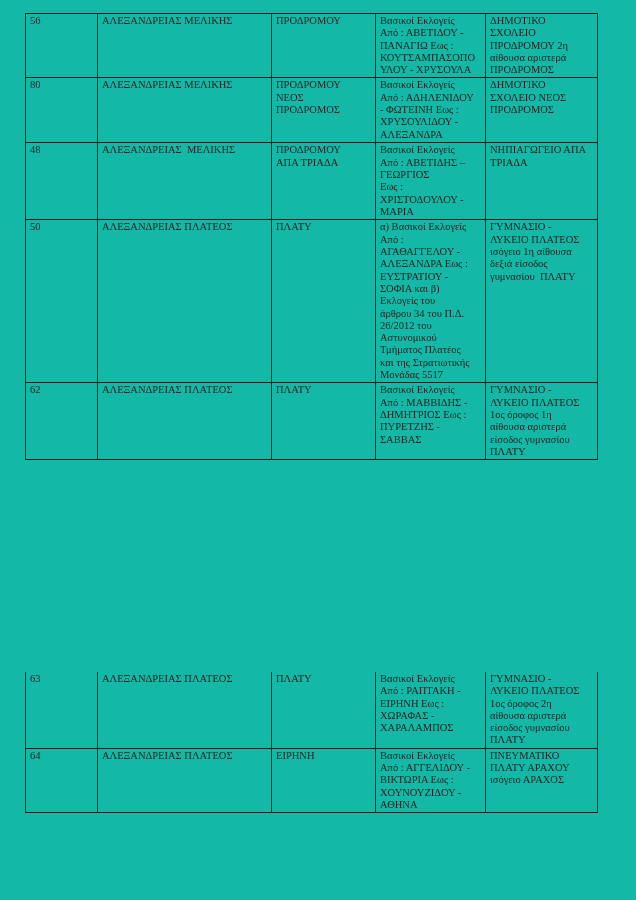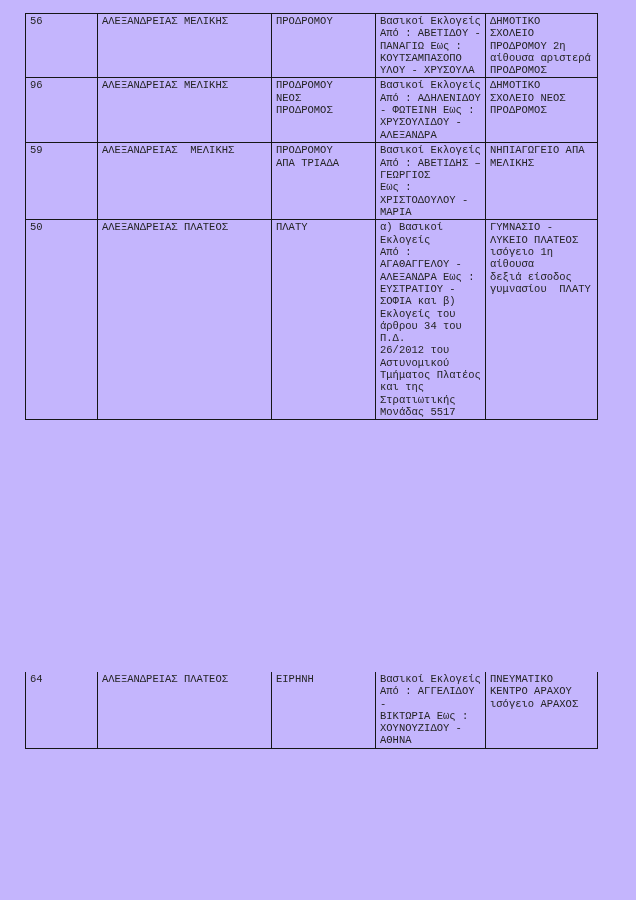--- a/index.html
+++ b/index.html
@@ -4,23 +4,23 @@
 <style>
   html, body {
     margin: 0;
     padding: 0;
     background: #ffffff;
   }
   .page {
     position: relative;
     width: 636px;
     height: 900px;
-    background: #c4b5fd;
+    background: #14b8a6;
     overflow: hidden;
-    font-family: Liberation Mono, monospace;
+    font-family: Liberation Serif, serif;
   }
   table.grid {
     position: absolute;
     left: 25px;
     width: 572px;
     border-collapse: collapse;
     table-layout: fixed;
   }
   table.t1 { top: 13px; }
   table.t2 { top: 672px; }
@@ -74,47 +74,47 @@
 ΠΑΝΑΓΙΩ Εως :
 ΚΟΥΤΣΑΜΠΑΣΟΠΟ
 ΥΛΟΥ - ΧΡΥΣΟΥΛΑ</td>
         <td>ΔΗΜΟΤΙΚΟ
 ΣΧΟΛΕΙΟ
 ΠΡΟΔΡΟΜΟΥ 2η
 αίθουσα αριστερά
 ΠΡΟΔΡΟΜΟΣ</td>
       </tr>
       <tr class="h65">
-        <td>96</td>
+        <td>80</td>
         <td>ΑΛΕΞΑΝΔΡΕΙΑΣ ΜΕΛΙΚΗΣ</td>
         <td>ΠΡΟΔΡΟΜΟΥ
 ΝΕΟΣ
 ΠΡΟΔΡΟΜΟΣ</td>
         <td>Βασικοί Εκλογείς
 Από : ΑΔΗΛΕΝΙΔΟΥ
 - ΦΩΤΕΙΝΗ Εως :
 ΧΡΥΣΟΥΛΙΔΟΥ -
 ΑΛΕΞΑΝΔΡΑ</td>
         <td>ΔΗΜΟΤΙΚΟ
 ΣΧΟΛΕΙΟ ΝΕΟΣ
 ΠΡΟΔΡΟΜΟΣ</td>
       </tr>
       <tr class="h77">
-        <td>59</td>
+        <td>48</td>
         <td>ΑΛΕΞΑΝΔΡΕΙΑΣ  ΜΕΛΙΚΗΣ</td>
         <td>ΠΡΟΔΡΟΜΟΥ
 ΑΠΑ ΤΡΙΑΔΑ</td>
         <td>Βασικοί Εκλογείς
 Από : ΑΒΕΤΙΔΗΣ –
 ΓΕΩΡΓΙΟΣ
 Εως :
 ΧΡΙΣΤΟΔΟΥΛΟΥ -
 ΜΑΡΙΑ</td>
         <td>ΝΗΠΙΑΓΩΓΕΙΟ ΑΠΑ
-ΜΕΛΙΚΗΣ</td>
+ΤΡΙΑΔΑ</td>
       </tr>
       <tr class="h158">
         <td>50</td>
         <td>ΑΛΕΞΑΝΔΡΕΙΑΣ ΠΛΑΤΕΟΣ</td>
         <td>ΠΛΑΤΥ</td>
         <td>α) Βασικοί Εκλογείς
 Από :
 ΑΓΑΘΑΓΓΕΛΟΥ -
 ΑΛΕΞΑΝΔΡΑ Εως :
 ΕΥΣΤΡΑΤΙΟΥ -
@@ -125,41 +125,73 @@
 Αστυνομικού
 Τμήματος Πλατέος
 και της Στρατιωτικής
 Μονάδας 5517</td>
         <td>ΓΥΜΝΑΣΙΟ -
 ΛΥΚΕΙΟ ΠΛΑΤΕΟΣ
 ισόγειο 1η αίθουσα
 δεξιά είσοδος
 γυμνασίου  ΠΛΑΤΥ</td>
       </tr>
+      <tr class="h76">
+        <td>62</td>
+        <td>ΑΛΕΞΑΝΔΡΕΙΑΣ ΠΛΑΤΕΟΣ</td>
+        <td>ΠΛΑΤΥ</td>
+        <td>Βασικοί Εκλογείς
+Από : ΜΑΒΒΙΔΗΣ -
+ΔΗΜΗΤΡΙΟΣ Εως :
+ΠΥΡΕΤΖΗΣ -
+ΣΑΒΒΑΣ</td>
+        <td>ΓΥΜΝΑΣΙΟ -
+ΛΥΚΕΙΟ ΠΛΑΤΕΟΣ
+1ος όροφος 1η
+αίθουσα αριστερά
+είσοδος γυμνασίου
+ΠΛΑΤΥ</td>
+      </tr>
     </tbody>
   </table>
 
   <table class="grid t2">
     <colgroup>
       <col class="c-num">
         <col class="c-munic">
         <col class="c-comm">
         <col class="c-vote">
         <col class="c-place">
     </colgroup>
     <tbody>
+      <tr class="h76">
+        <td>63</td>
+        <td>ΑΛΕΞΑΝΔΡΕΙΑΣ ΠΛΑΤΕΟΣ</td>
+        <td>ΠΛΑΤΥ</td>
+        <td>Βασικοί Εκλογείς
+Από : ΡΑΠΤΑΚΗ -
+ΕΙΡΗΝΗ Εως :
+ΧΩΡΑΦΑΣ -
+ΧΑΡΑΛΑΜΠΟΣ</td>
+        <td>ΓΥΜΝΑΣΙΟ -
+ΛΥΚΕΙΟ ΠΛΑΤΕΟΣ
+1ος όροφος 2η
+αίθουσα αριστερά
+είσοδος γυμνασίου
+ΠΛΑΤΥ</td>
+      </tr>
       <tr class="h64">
         <td>64</td>
         <td>ΑΛΕΞΑΝΔΡΕΙΑΣ ΠΛΑΤΕΟΣ</td>
         <td>ΕΙΡΗΝΗ</td>
         <td>Βασικοί Εκλογείς
 Από : ΑΓΓΕΛΙΔΟΥ -
 ΒΙΚΤΩΡΙΑ Εως :
 ΧΟΥΝΟΥΖΙΔΟΥ -
 ΑΘΗΝΑ</td>
         <td>ΠΝΕΥΜΑΤΙΚΟ
-ΚΕΝΤΡΟ ΑΡΑΧΟΥ
+ΠΛΑΤΥ ΑΡΑΧΟΥ
 ισόγειο ΑΡΑΧΟΣ</td>
       </tr>
     </tbody>
   </table>
 
 </div>
 
 </body></html>

